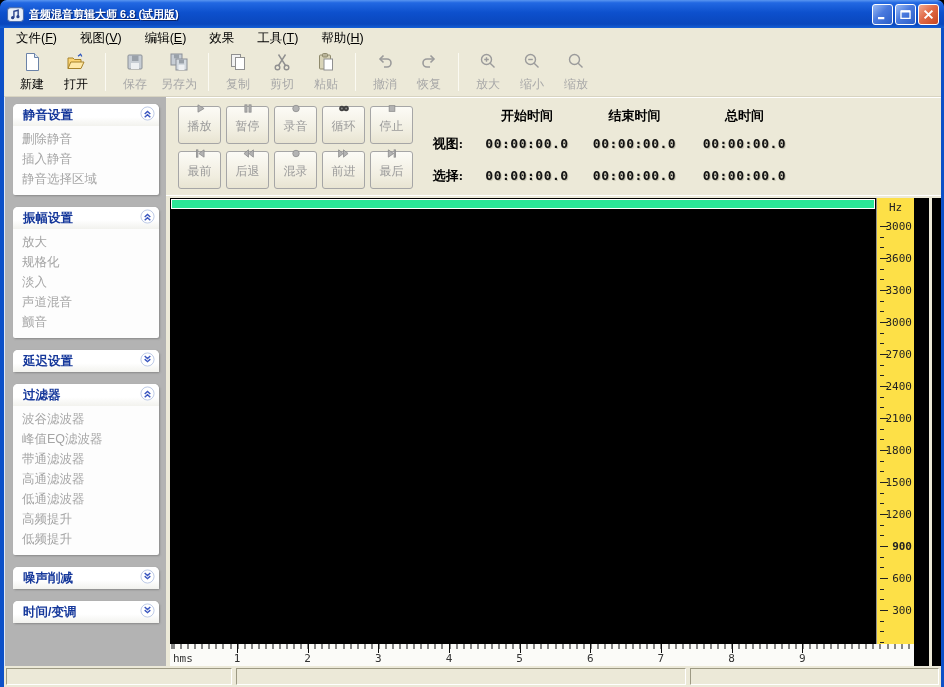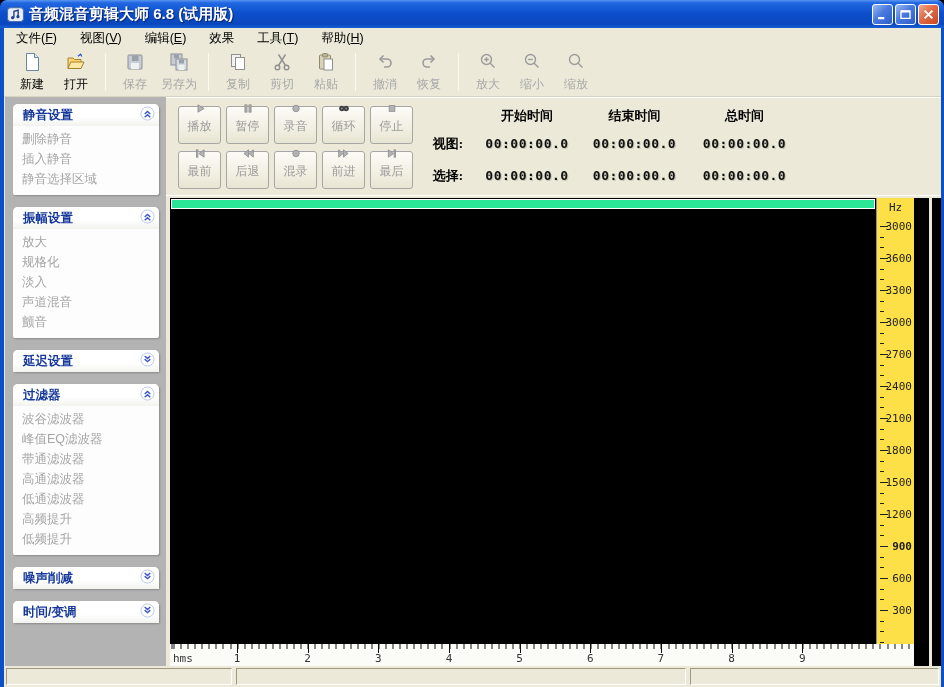--- a/index.html
+++ b/index.html
@@ -6,21 +6,21 @@
   html,body { width:944px; height:687px; overflow:hidden; background:#000; }
   body { font-family:"Liberation Sans", sans-serif; }
 
   .win { position:relative; width:944px; height:687px; background:#0c50c8; border-radius:7px 7px 0 0; overflow:hidden; }
 
   
   .titlebar { position:absolute; top:0; left:0; right:0; height:28px;
     background:linear-gradient(180deg,#5a96f0 0%,#2268e2 10%,#0d50cd 45%,#0a47bd 86%,#1660d6 100%);
     display:flex; align-items:center; padding:0 5px 0 7px; border-radius:7px 7px 0 0; }
   .title-icon { width:17px; height:17px; flex:0 0 auto; }
-  .title-text { flex:1; margin-left:5px; color:#fff; font-weight:bold; font-size:15px; text-shadow:1px 1px 1px #09246a; white-space:nowrap; }
+  .title-text { flex:1; margin-left:5px; color:#fff; font-weight:bold; font-size:11px; text-shadow:1px 1px 1px #09246a; white-space:nowrap;text-decoration:underline; }
   .win-controls { display:flex; gap:2px; }
   .win-btn { width:21px; height:21px; border:1px solid #fff; border-radius:3px; display:flex; align-items:center; justify-content:center; padding:0; cursor:pointer; }
   .win-btn.minimize, .win-btn.maximize { background:linear-gradient(135deg,#9cbcf4 0%,#4a7ade 45%,#2a5ec8 100%); }
   .win-btn.close { background:linear-gradient(135deg,#f2ab91 0%,#e06a47 45%,#c8451f 100%); }
 
   
   .client { position:absolute; top:28px; left:4px; right:3px; bottom:0; background:#ece9d8; overflow:hidden; }
 
   
   .menubar { position:absolute; top:0; left:0; right:0; height:20px; display:flex; align-items:center; gap:23px; padding-left:12px; font-size:12.5px; color:#000; }

